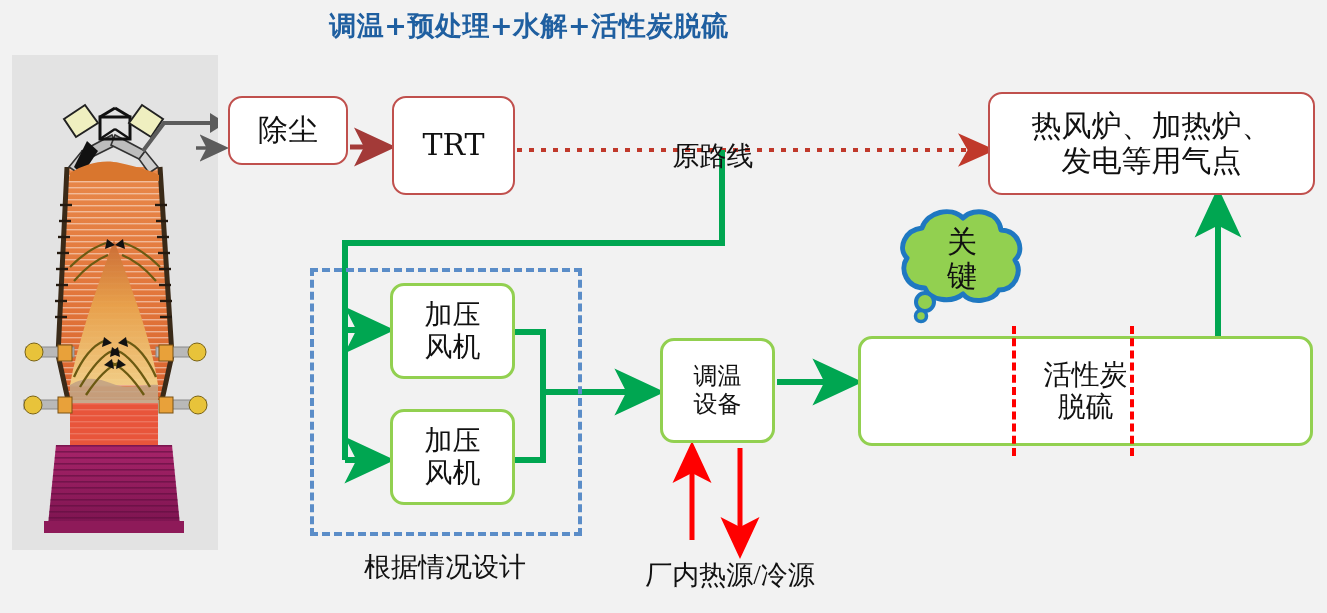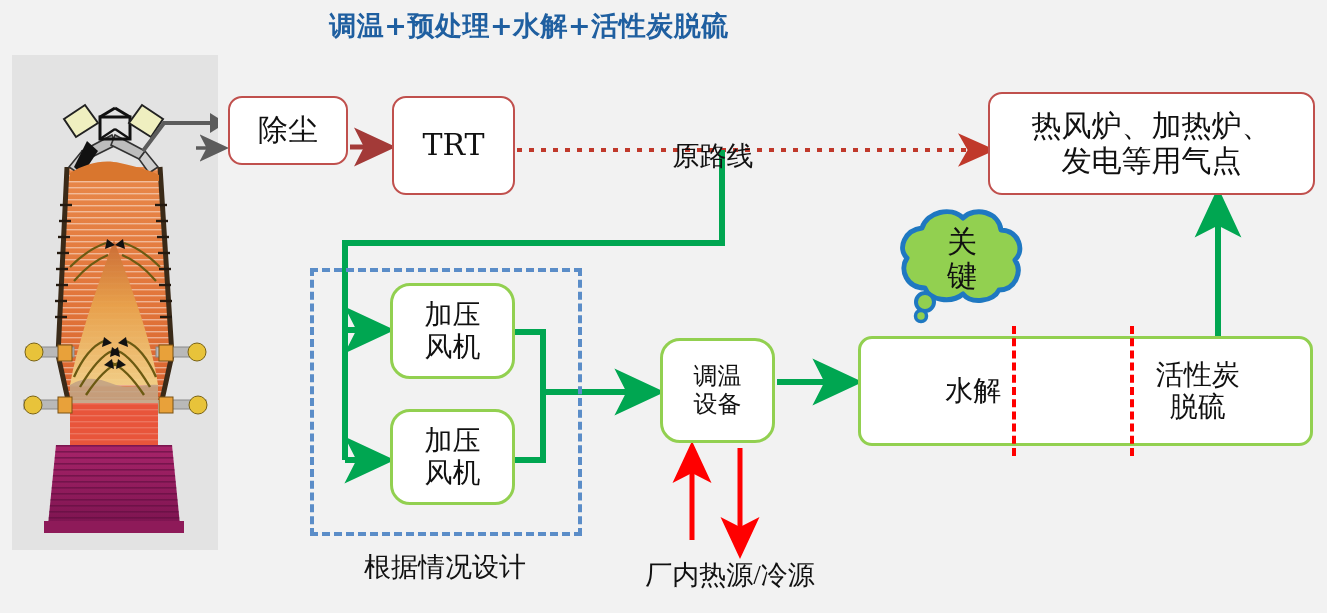--- a/index.html
+++ b/index.html
@@ -46,21 +46,21 @@
     font-family: "DejaVu Serif", "Liberation Serif", serif;
     color: #111;
     line-height: 1.15;
   }
   .box.red {
     border: 2px solid #C0504D;
     border-radius: 14px;
   }
   .box.green {
     border: 3px solid #92D050;
-    border-radius: 20px;
+    border-radius: 14px;
   }
 
   #box-dedust { left: 228px; top: 96px; width: 120px; height: 69px; font-size: 30px; }
   #box-trt    { left: 392px; top: 96px; width: 123px; height: 99px; font-size: 30px;
                 font-family: "DejaVu Serif","Liberation Serif",serif; }
   #box-gasuse { left: 988px; top: 92px; width: 327px; height: 103px; font-size: 30px; }
 
   #box-fan1 { left: 390px; top: 283px; width: 125px; height: 96px; font-size: 28px; }
   #box-fan2 { left: 390px; top: 409px; width: 125px; height: 96px; font-size: 28px; }
   #box-tiaowen { left: 660px; top: 338px; width: 115px; height: 105px; font-size: 24px; }
@@ -356,23 +356,20 @@
 
   <div class="abs box green" id="box-tiaowen">
     <span>
       <span>调温</span><br>
       <span>设备</span>
     </span>
   </div>
 
   <div class="abs" id="box-process">
     <div class="seg">
-      <span>水解</span>
-    </div>
-    <div class="seg">
       <span>
         <span>活性炭</span><br>
         <span>脱硫</span>
       </span>
     </div>
   </div>
   <div class="abs vsep" id="vsep1"></div>
   <div class="abs vsep" id="vsep2"></div>
 
   <div class="abs" id="cloud">

